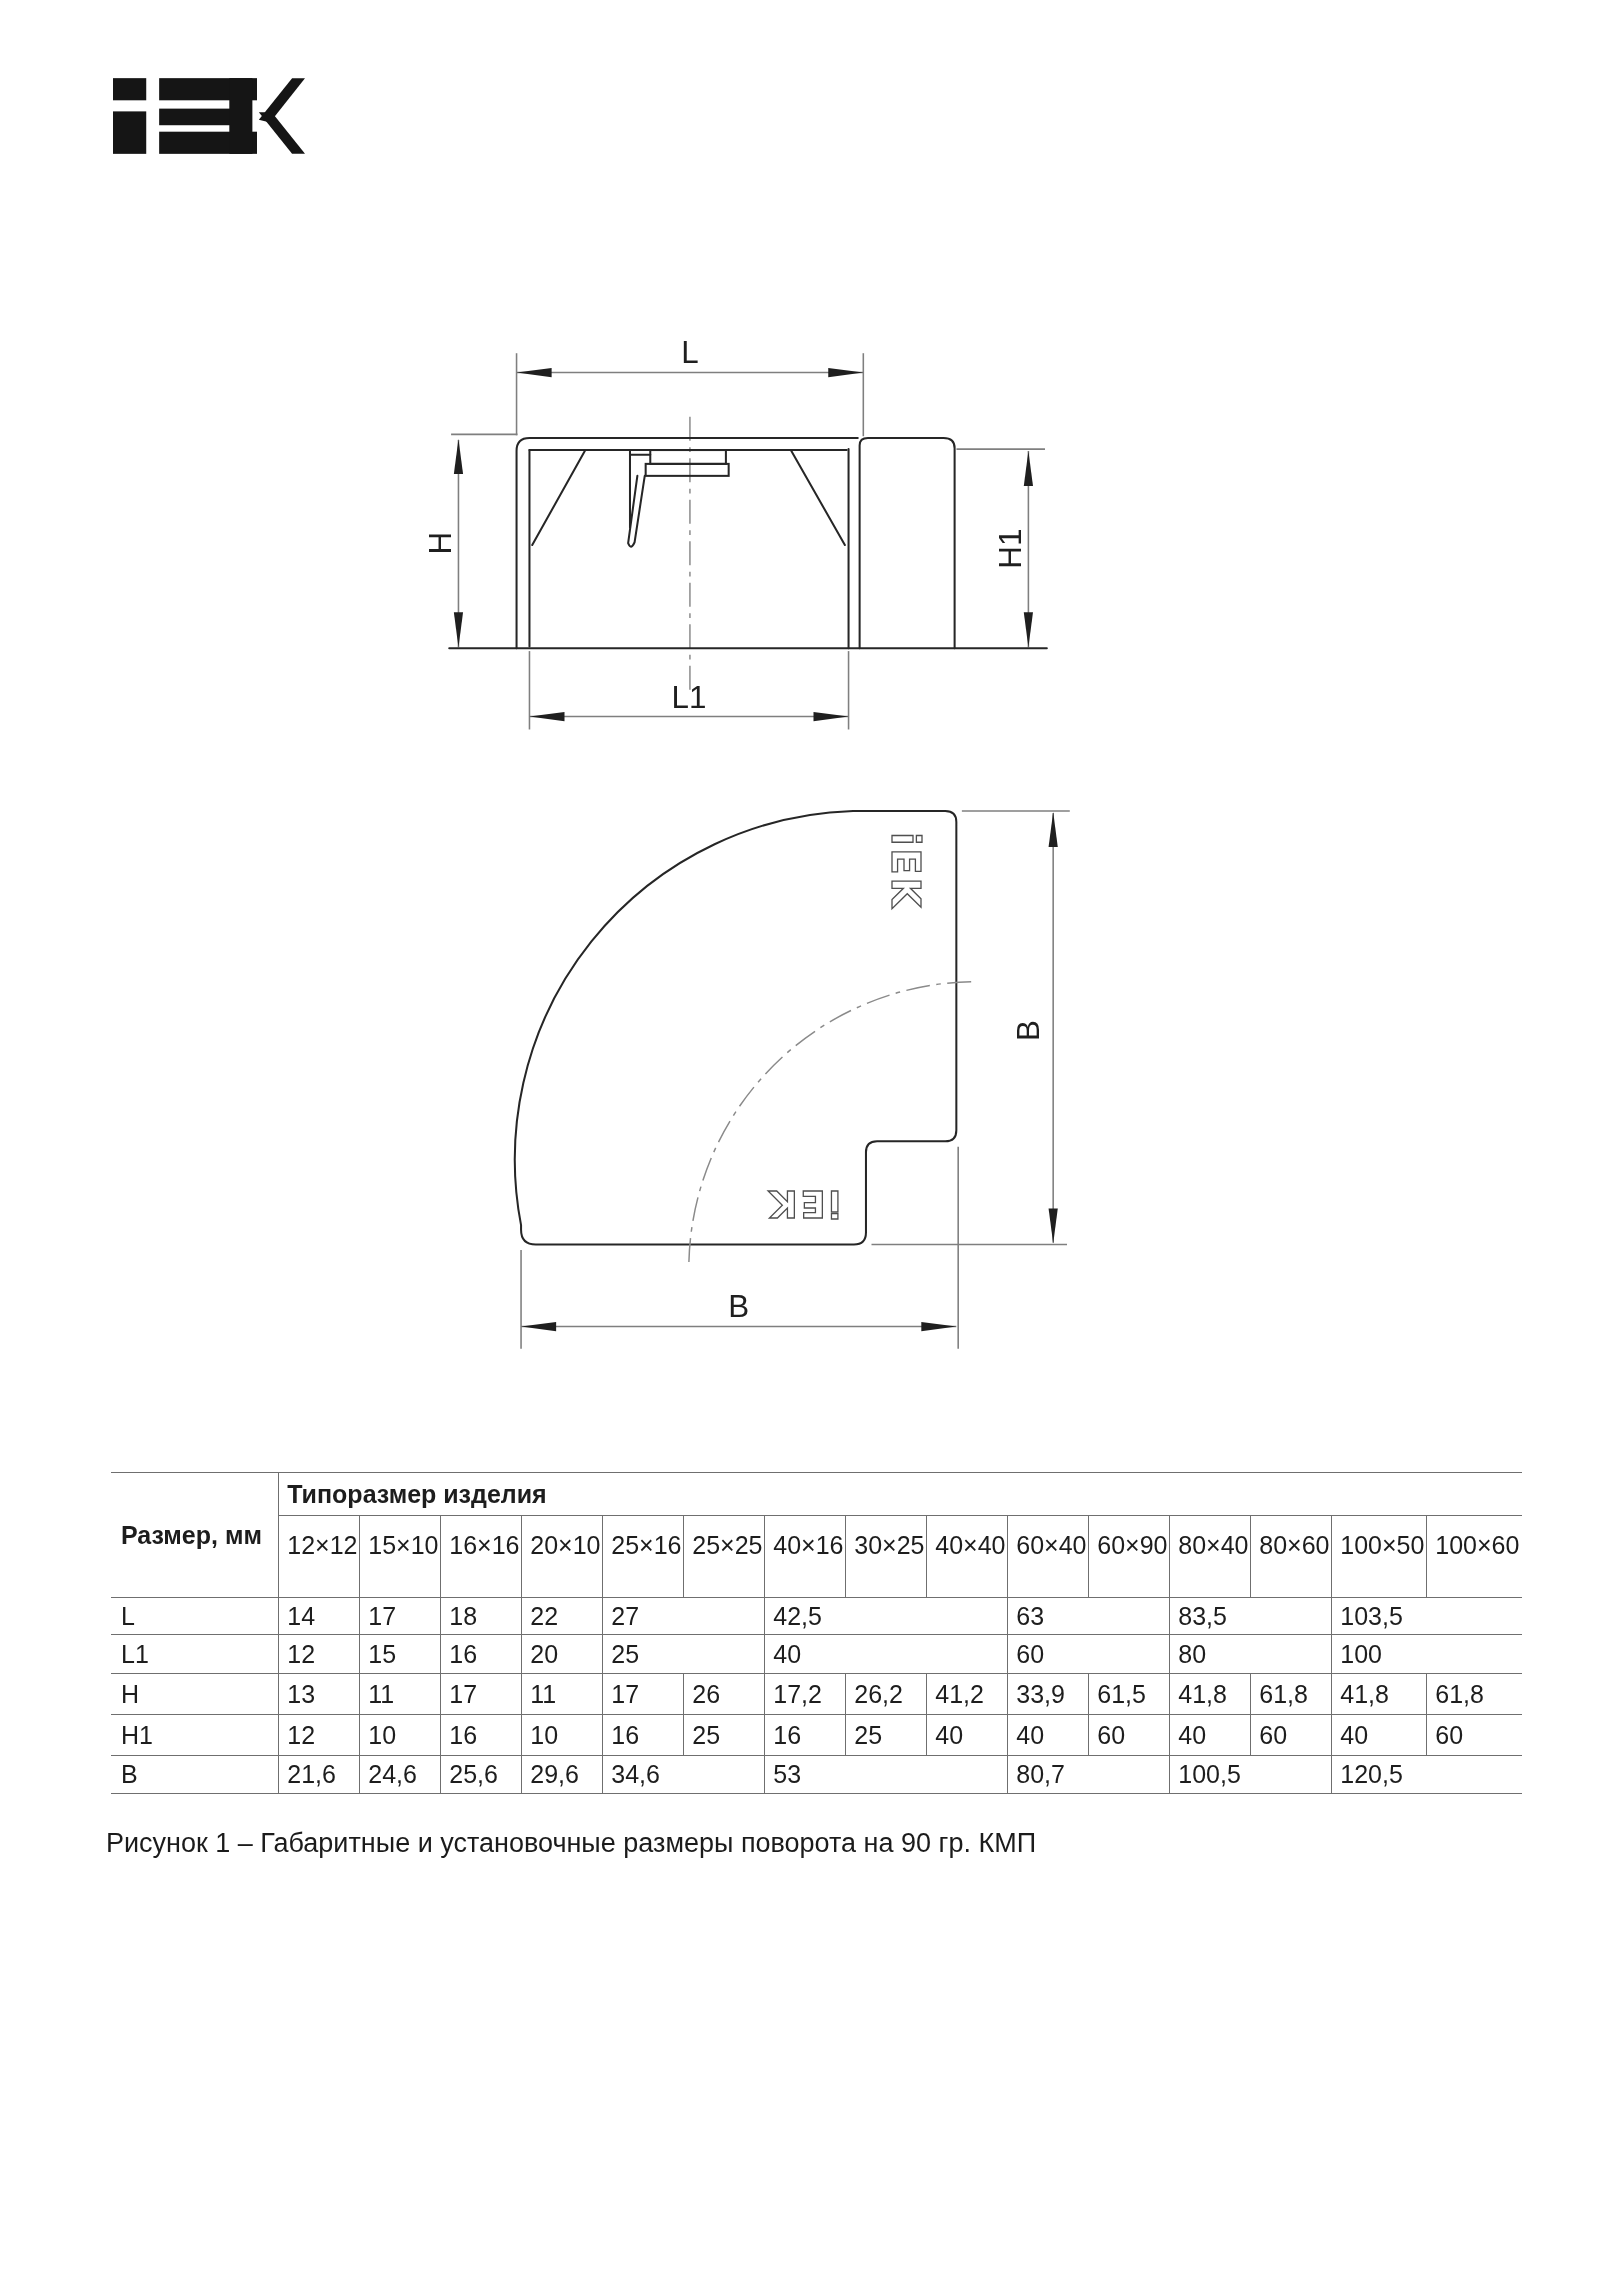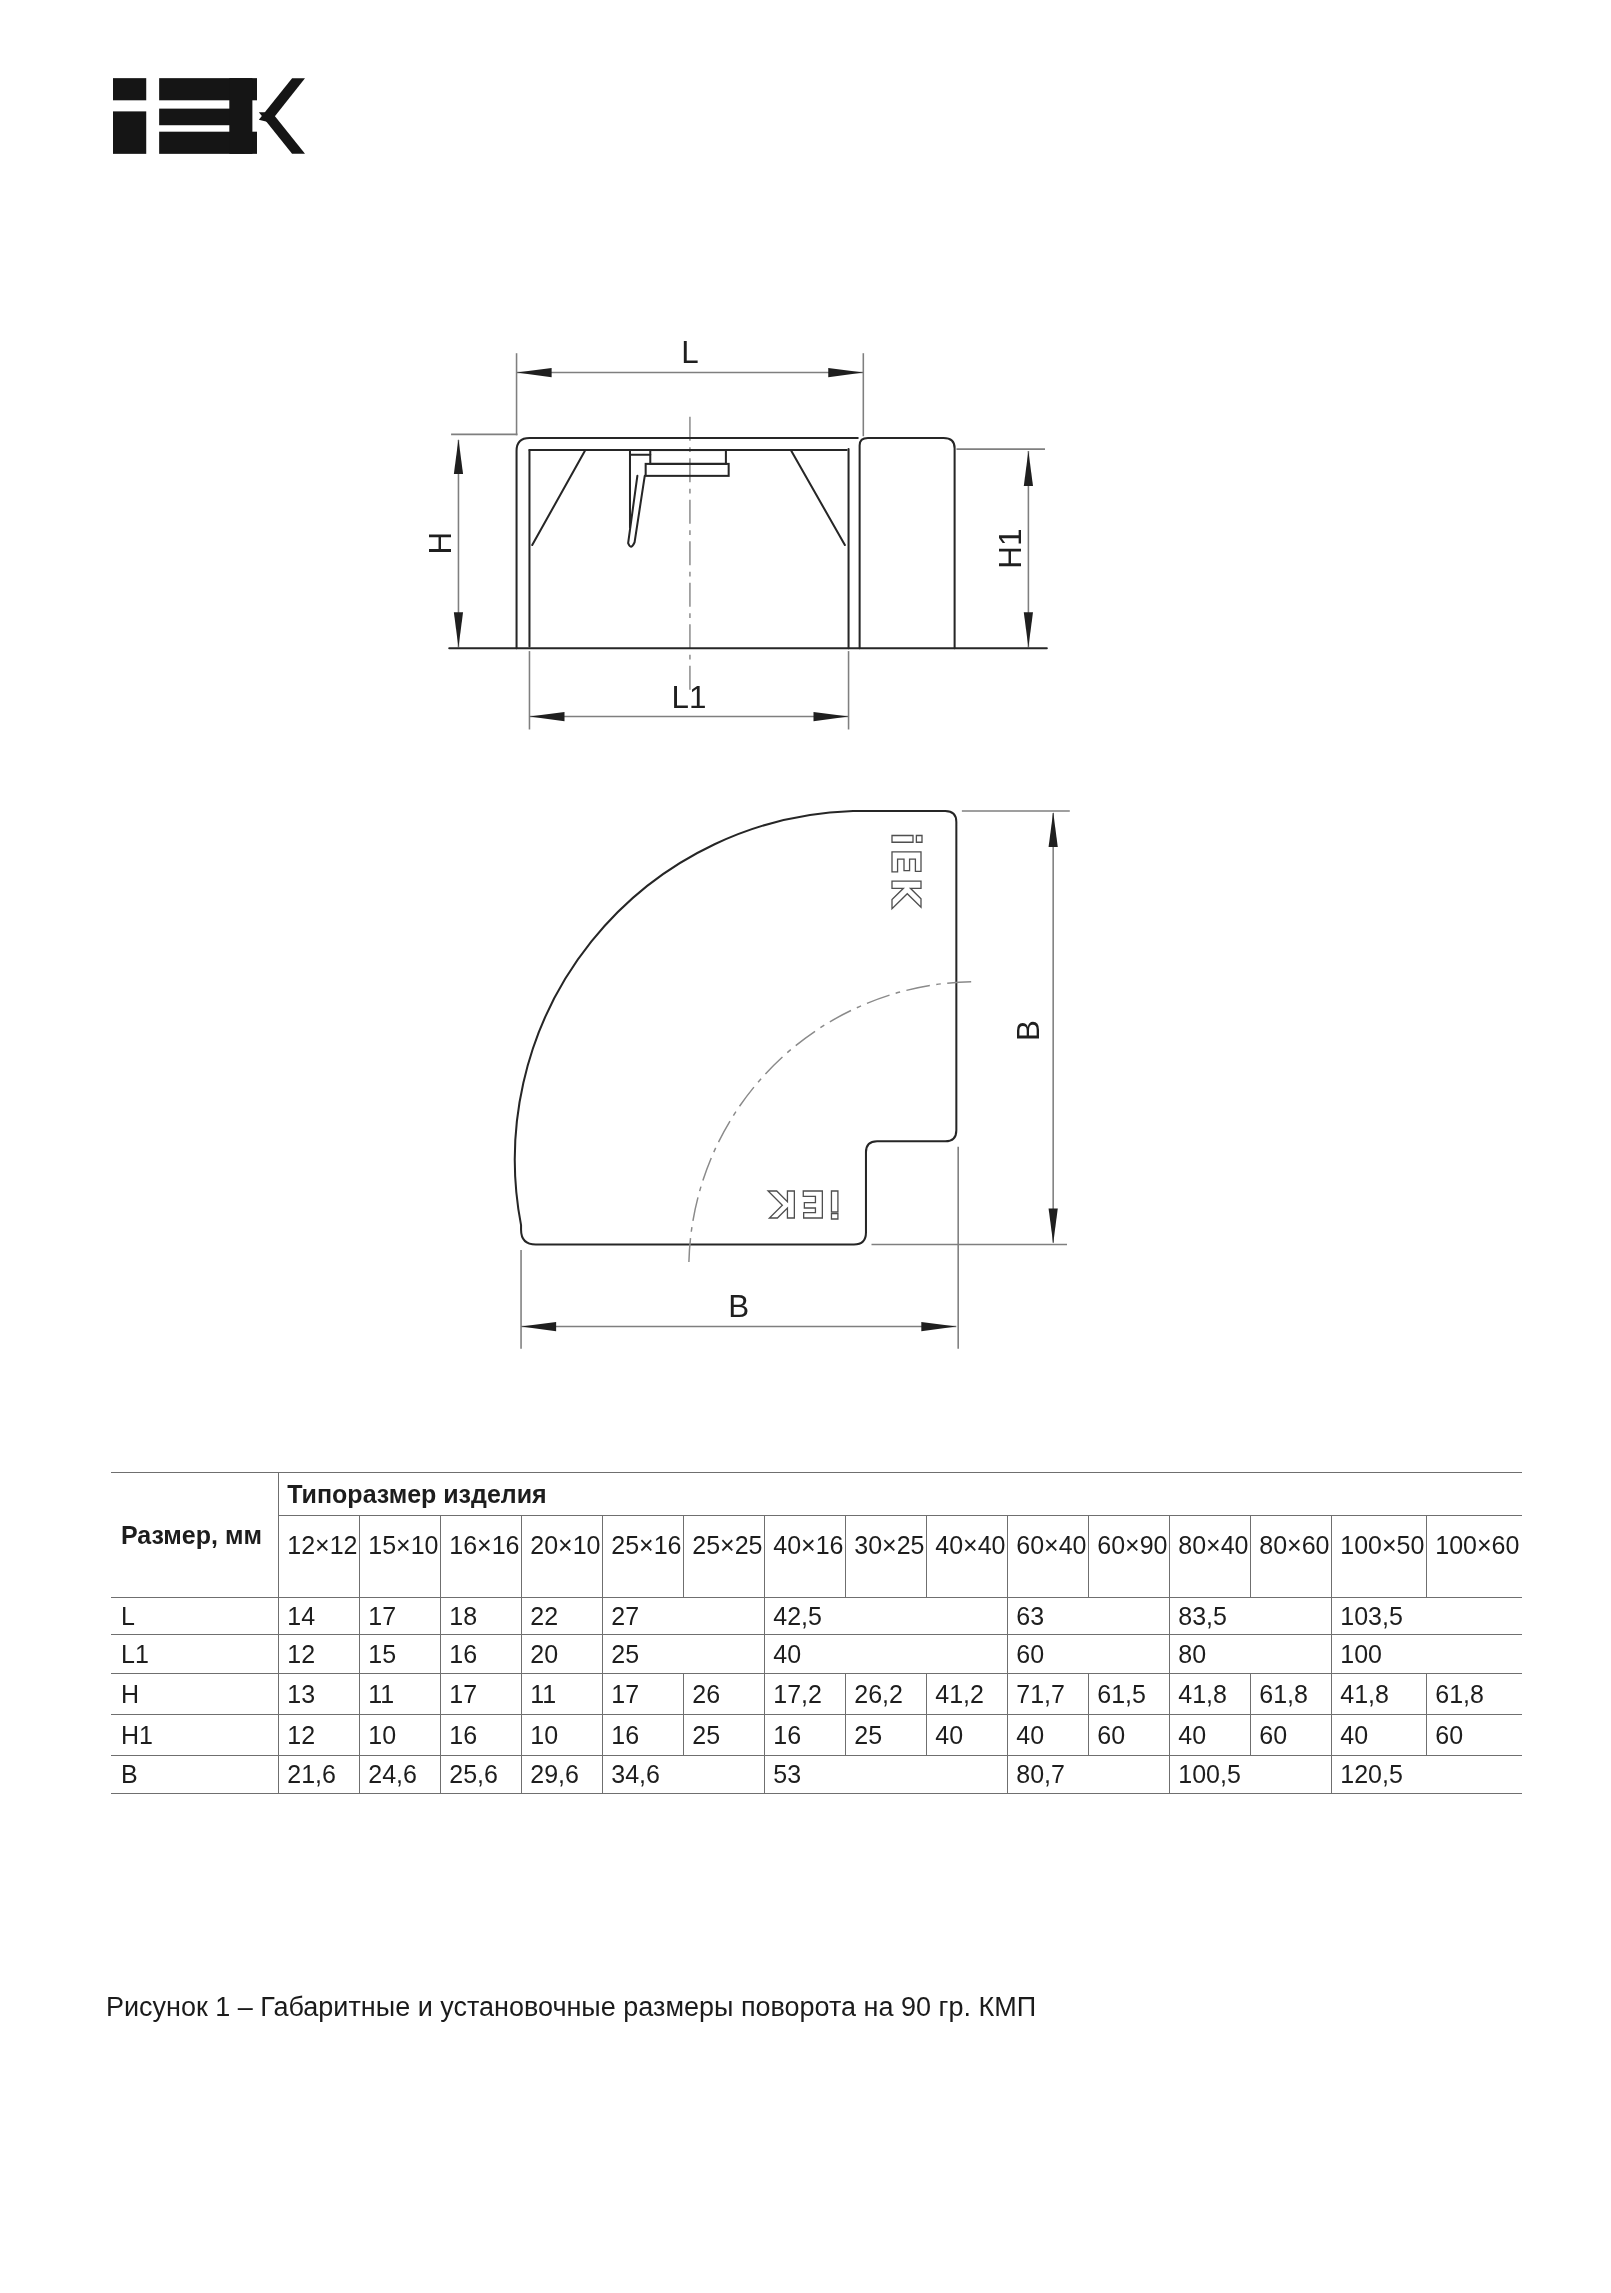--- a/index.html
+++ b/index.html
@@ -199,21 +199,21 @@
           <td class="rowlab">H</td>
           <td>13</td>
           <td>11</td>
           <td>17</td>
           <td>11</td>
           <td>17</td>
           <td>26</td>
           <td>17,2</td>
           <td>26,2</td>
           <td>41,2</td>
-          <td>71,7</td>
+          <td>33,9</td>
           <td>61,5</td>
           <td>41,8</td>
           <td>61,8</td>
           <td>41,8</td>
           <td>61,8</td>
         </tr>
         <tr style="height: 41px;">
           <td class="rowlab">H1</td>
           <td>12</td>
           <td>10</td>
@@ -239,16 +239,16 @@
           <td>29,6</td>
           <td colspan="2">34,6</td>
           <td colspan="3">53</td>
           <td colspan="2">80,7</td>
           <td colspan="2">100,5</td>
           <td colspan="2">120,5</td>
         </tr>
       </tbody>
   </table>
 
-  <div class="abs caption" style="left:106px;top:1992px">Рисунок 1 – Габаритные и установочные размеры поворота на 90 гр. КМП</div>
+  <div class="abs caption" style="left:106px;top:1828px">Рисунок 1 – Габаритные и установочные размеры поворота на 90 гр. КМП</div>
 
 </div>
 
 
 </body></html>

